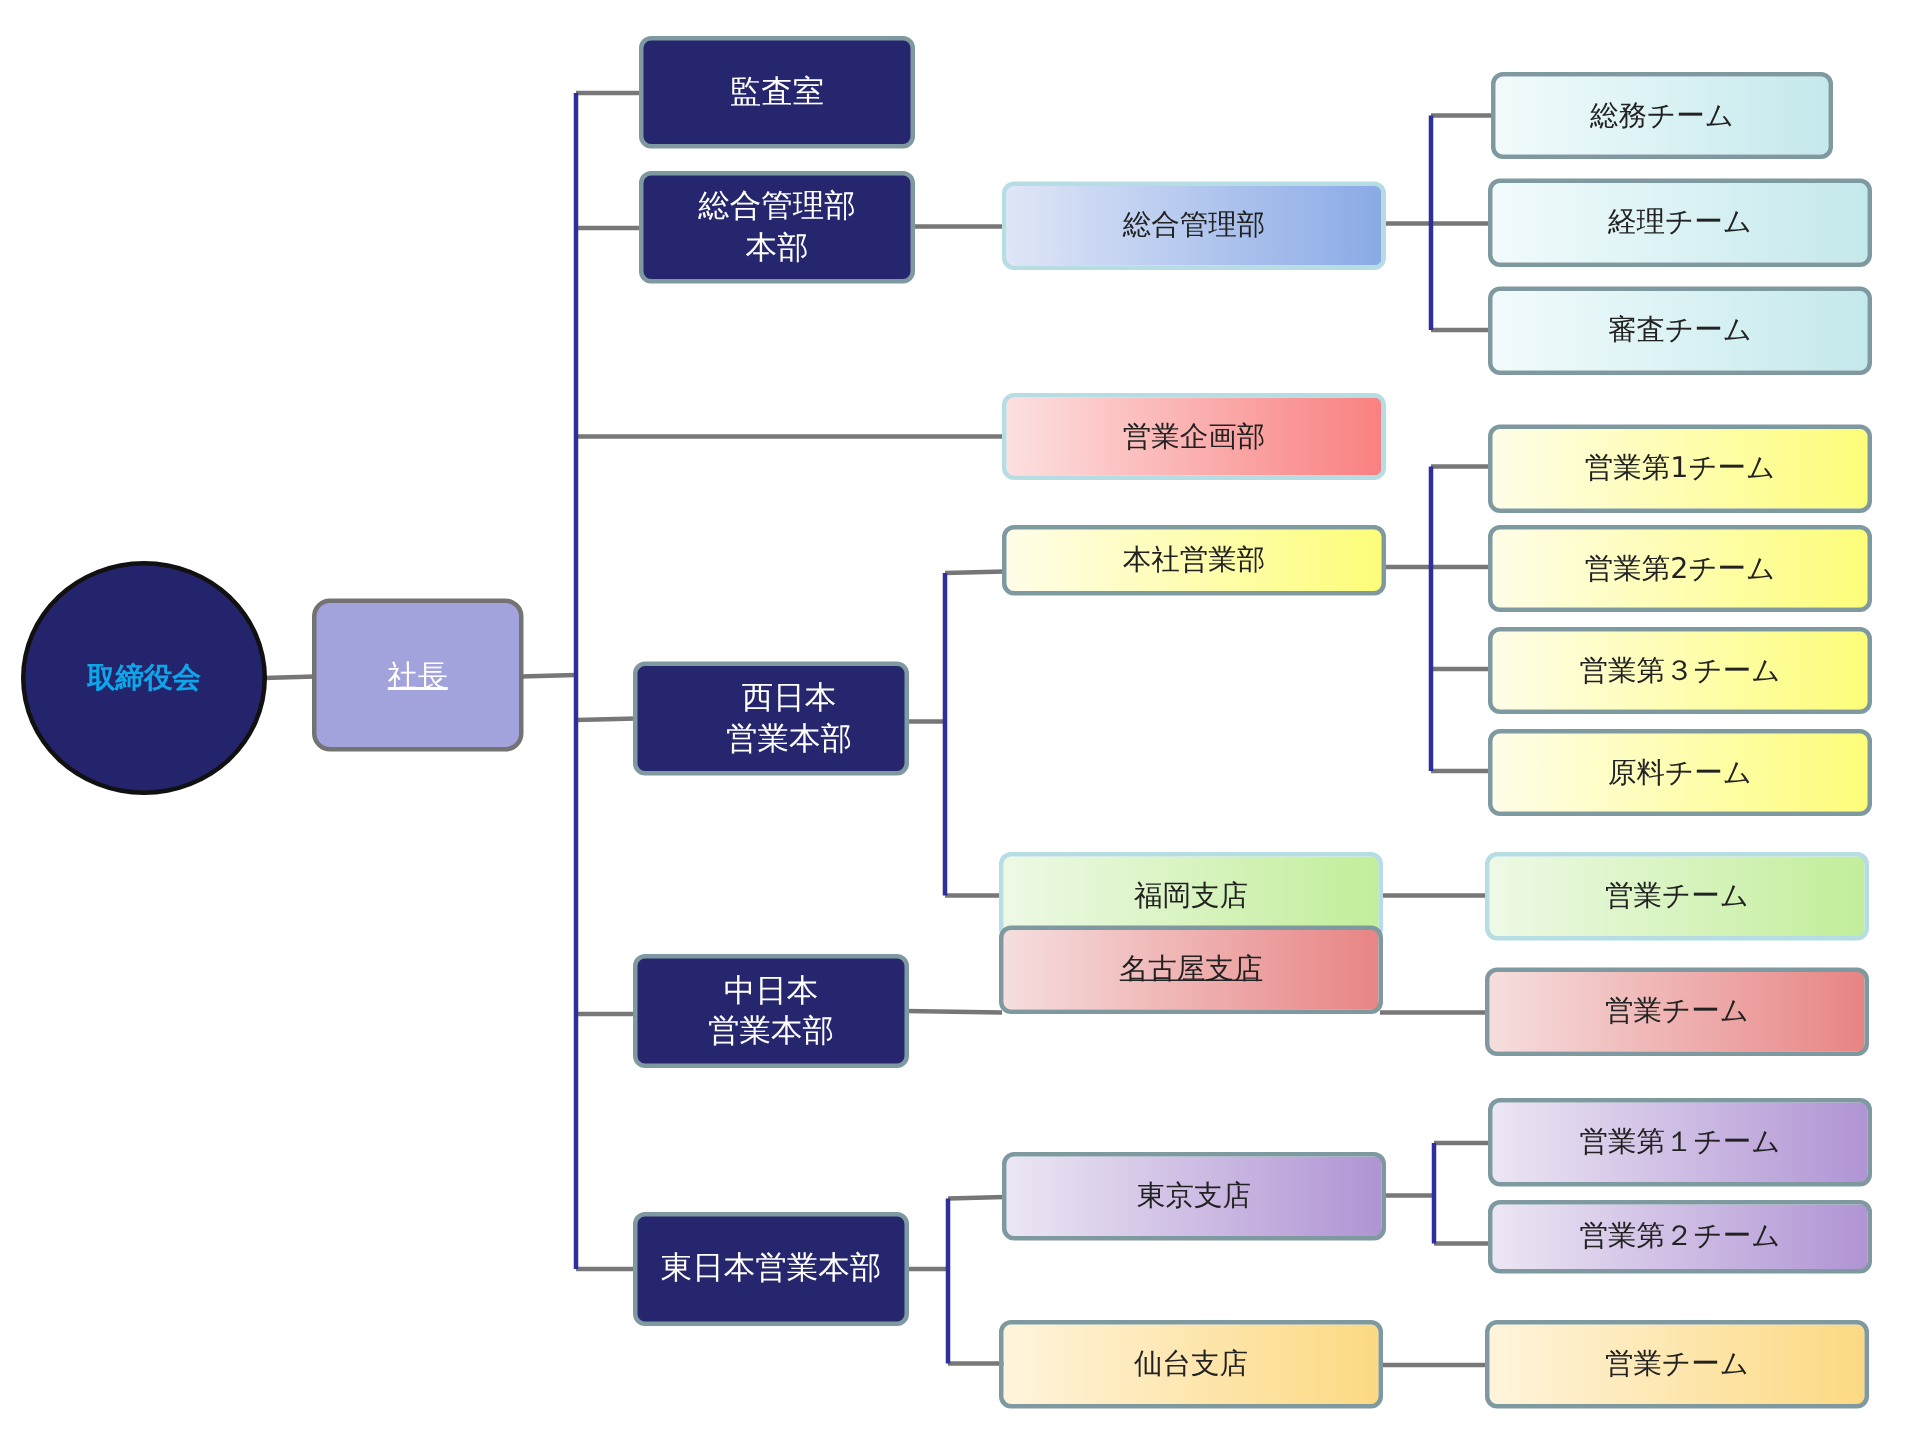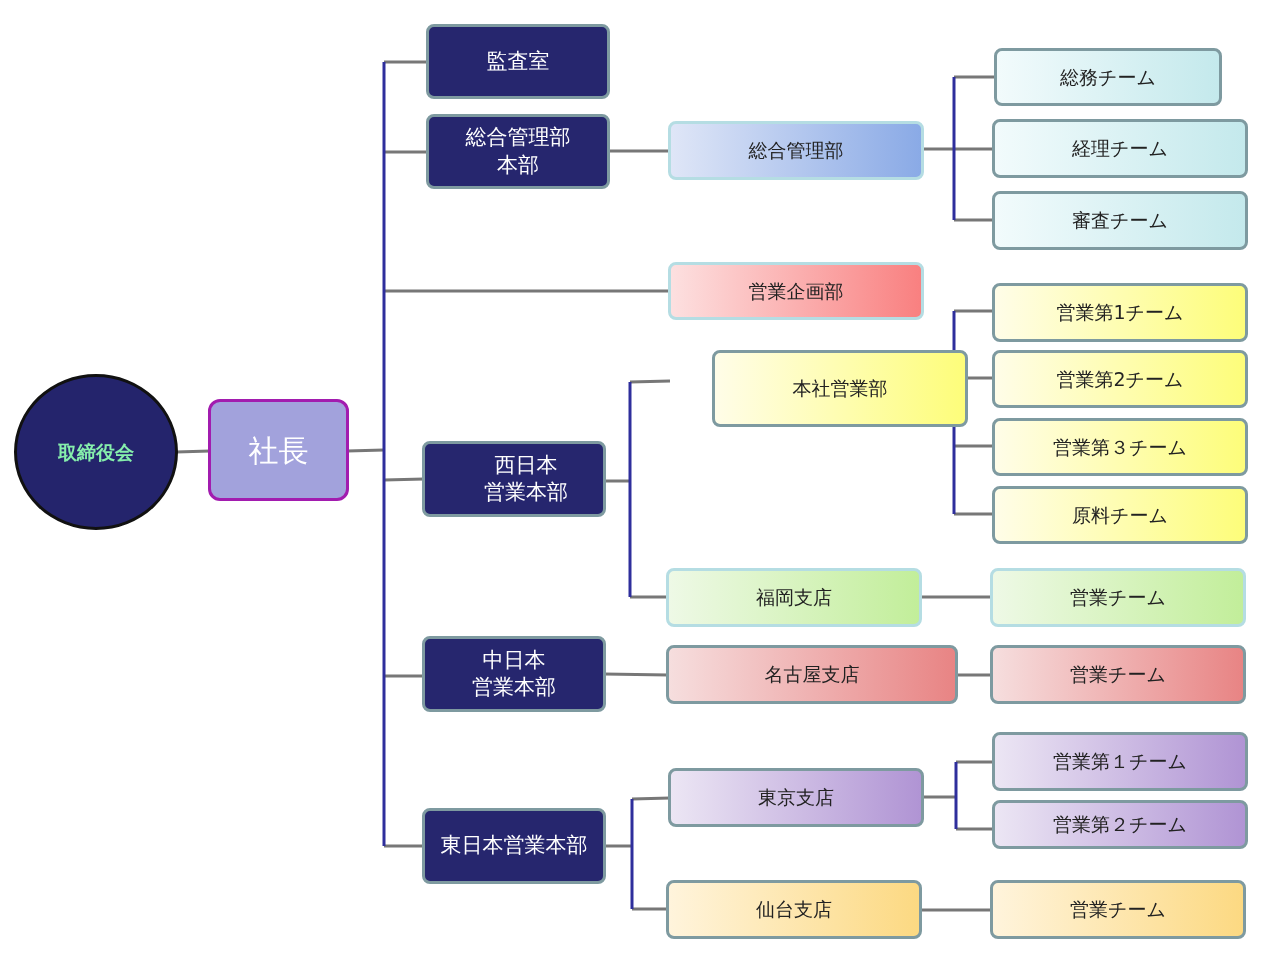--- a/index.html
+++ b/index.html
@@ -2,23 +2,23 @@
 <html><head>
 <meta charset="utf-8">
 <style>
   html, body { margin:0; padding:0; background:#ffffff; }
   body { width:1280px; height:960px; position:relative; overflow:hidden;
          font-family:"DejaVu Sans", "Liberation Sans", sans-serif; }
   svg.lines { position:absolute; left:0; top:0; width:1280px; height:960px; }
   .node { position:absolute; box-sizing:border-box; display:flex; align-items:center;
           justify-content:center; text-align:center; border-radius:8px; line-height:1.3; }
   .navy { background:#26266e; border:3px solid #7e9aa0; color:#ffffff; font-size:21px; }
-  .root { border-radius:50%; background:#24246c; border:3px solid #111; color:#86efac;
+  .root { border-radius:50%; background:#24246c; border:3px solid #111; color:#0ea5e9;
           font-weight:bold; font-size:19px; }
-  .pres { background:#a2a2dc; border:3px solid #a21caf; color:#ffffff; font-size:30px; border-radius:12px; }
+  .pres { background:#a2a2dc; border:3px solid #737373; color:#ffffff; font-size:20px; border-radius:12px;text-decoration:underline; }
   .leaf { border:3px solid #7e9aa0; color:#222; font-size:19px; }
   .lb { border-color:#b5dde3; }
   .g-cyan { background:linear-gradient(90deg,#f2fbfc,#c4e9ec); }
   .g-blue { background:linear-gradient(90deg,#dfe6f7,#8aaae6); }
   .g-red  { background:linear-gradient(90deg,#fde0e0,#f98080);text-align:right; }
   .g-yel  { background:linear-gradient(90deg,#fffde8,#fdfd7a); }
   .g-grn  { background:linear-gradient(90deg,#eef9e6,#c2ee9a); }
   .g-rose { background:linear-gradient(90deg,#f6dede,#e88484); }
   .g-pur  { background:linear-gradient(90deg,#ece6f4,#b094d4); }
   .g-org  { background:linear-gradient(90deg,#fff4dc,#fcd982); }
@@ -94,27 +94,27 @@
     <span>東日本</span>
     <span>営業本部</span>
   </div>
 
 <div class="node leaf lb g-blue" style="left:668px;top:121px;width:256px;height:59px;">
     <span>総合管理部</span>
   </div>
 <div class="node leaf lb g-red" style="left:668px;top:262px;width:256px;height:58px;">
     <span>営業企画部</span>
   </div>
-<div class="node leaf g-yel" style="left:668px;top:350px;width:256px;height:77px;margin-left:44px;">
+<div class="node leaf g-yel" style="left:668px;top:350px;width:256px;height:47px;">
     <span>本社営業部</span>
   </div>
 <div class="node leaf lb g-grn" style="left:666px;top:568px;width:256px;height:59px;">
     <span>福岡支店</span>
   </div>
-<div class="node leaf g-rose" style="left:666px;top:645px;width:292px;height:59px;">
+<div class="node leaf g-rose" style="left:666px;top:617px;width:256px;height:59px;text-decoration:underline;">
     <span>名古屋支店</span>
   </div>
 <div class="node leaf g-pur" style="left:668px;top:768px;width:256px;height:59px;">
     <span>東京支店</span>
   </div>
 <div class="node leaf g-org" style="left:666px;top:880px;width:256px;height:59px;">
     <span>仙台支店</span>
   </div>
 
 <div class="node leaf g-cyan" style="left:994px;top:48px;width:228px;height:58px;">

